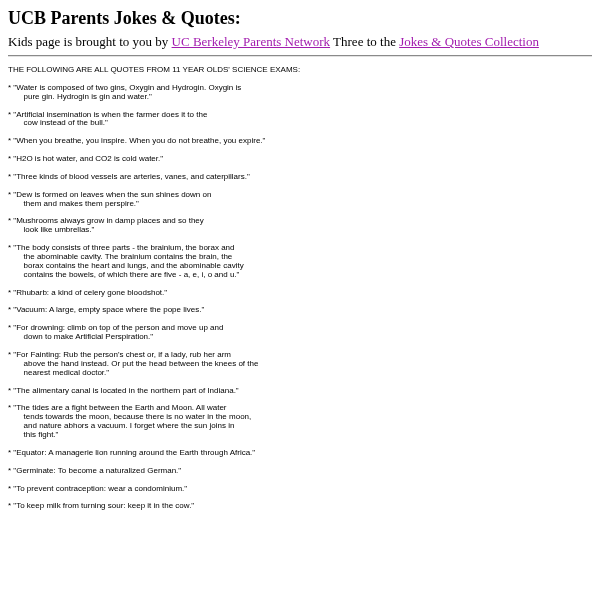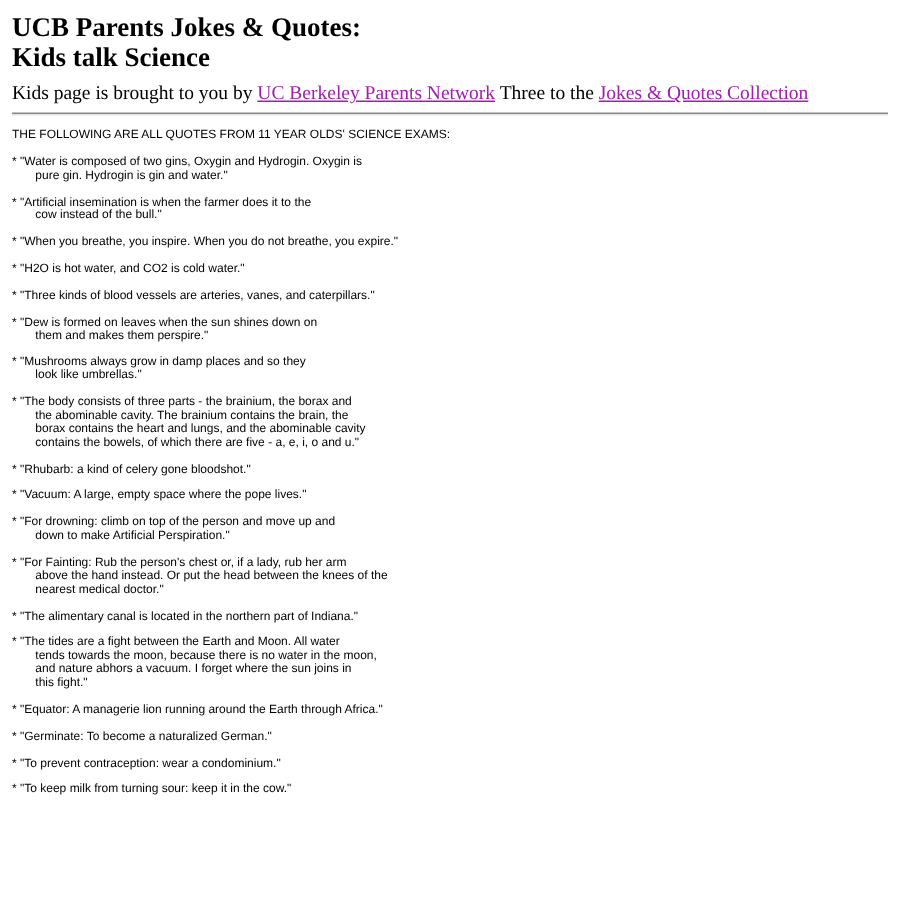--- a/index.html
+++ b/index.html
@@ -76,21 +76,21 @@
     white-space: nowrap;
     overflow: hidden;
   }
 </style>
 </head>
 <body>
 
 <div class="page">
   <div class="content">
 
-    <h1 class="page-title"><span>UCB Parents Jokes &amp; Quotes:</span><br><span>Kids talk Science</span></h1>
+    <h1 class="page-title"><span>UCB Parents Jokes &amp; Quotes:</span><br></h1>
 
     <p class="byline"><span>Kids page is brought to you by </span><a href="#">UC Berkeley Parents Network</a><span> Three to the </span><a href="#">Jokes &amp; Quotes Collection</a></p>
 
     <hr class="rule">
 
     <pre class="quotes" id="quotes-block">THE FOLLOWING ARE ALL QUOTES FROM 11 YEAR OLDS' SCIENCE EXAMS:
 
 * "Water is composed of two gins, Oxygin and Hydrogin. Oxygin is
        pure gin. Hydrogin is gin and water."
 

